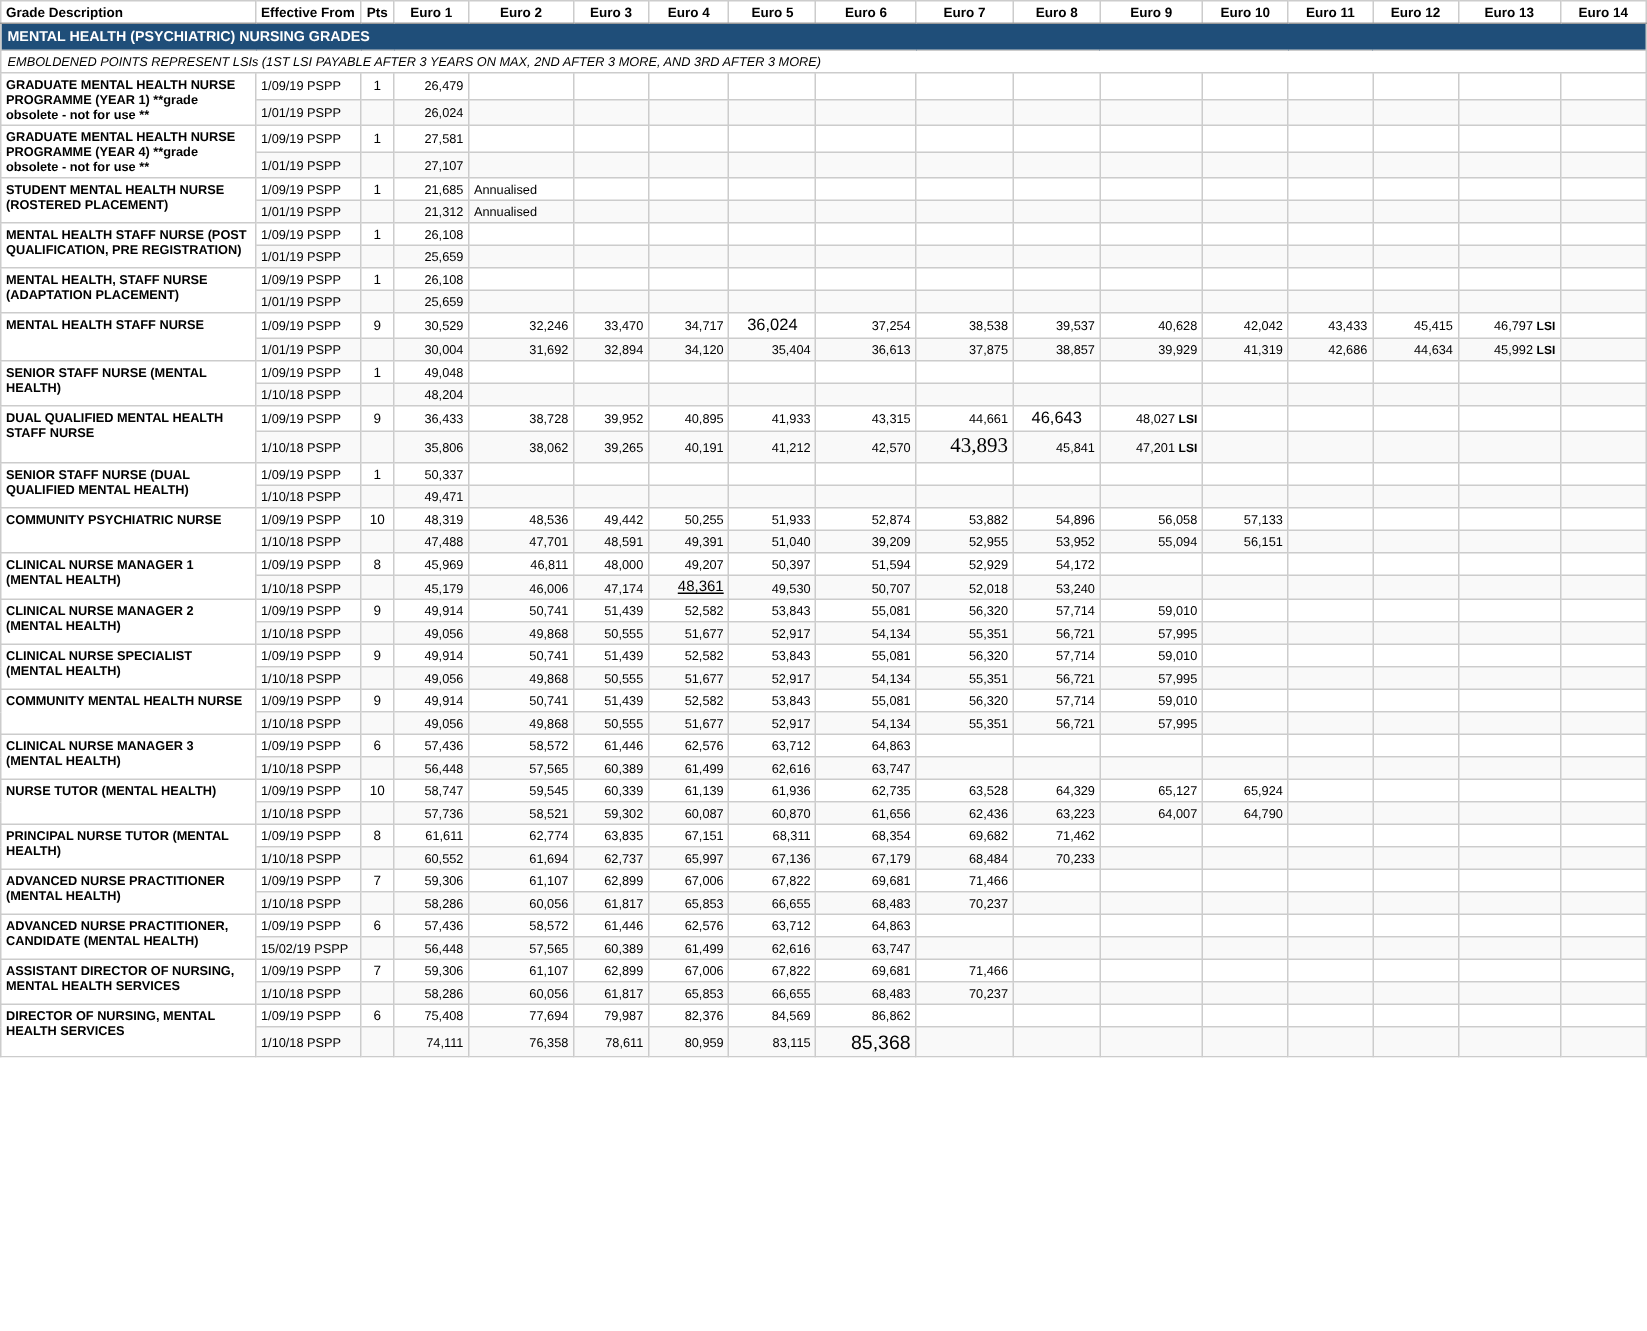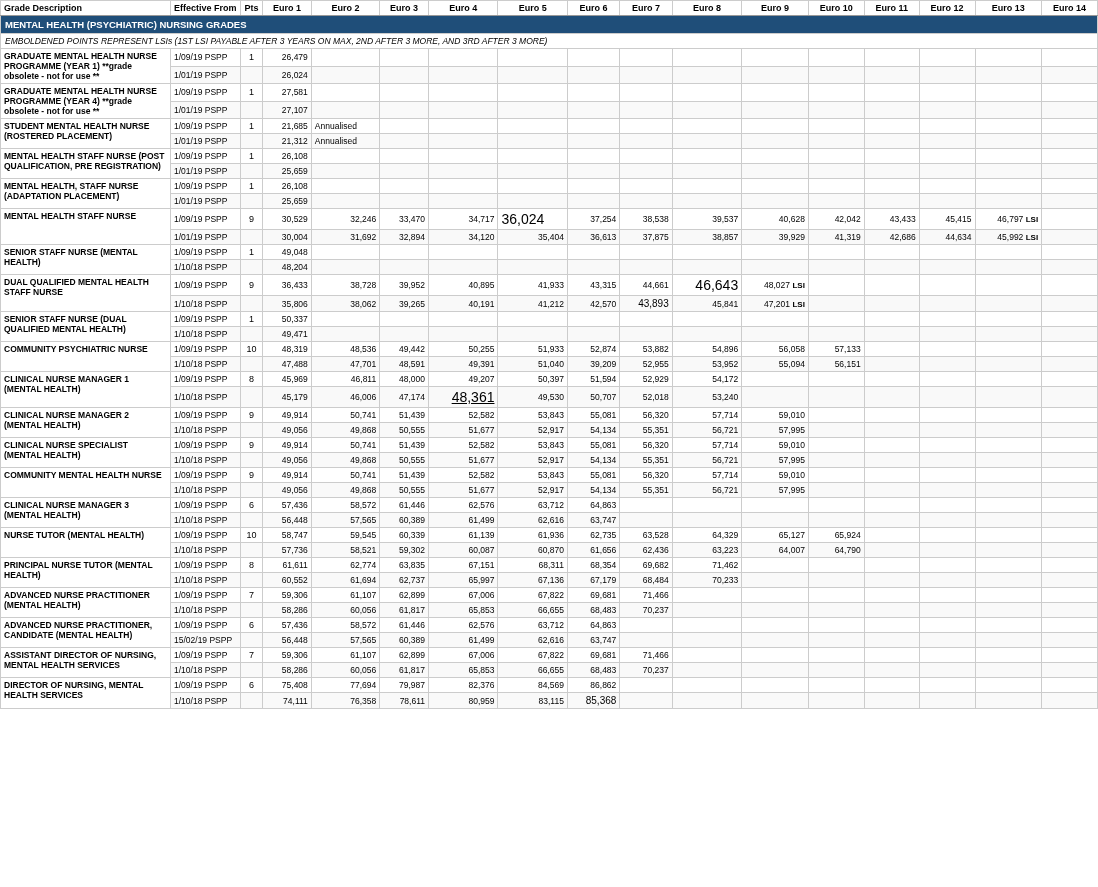--- a/index.html
+++ b/index.html
@@ -277,21 +277,21 @@
           <td style="text-align: right; white-space: nowrap; font-size: 8.5px;"></td>
         </tr>
         <tr>
           <td rowspan="2" style="font-weight: bold; font-size: 8.5px; vertical-align: top;">MENTAL HEALTH STAFF NURSE</td>
           <td style="white-space: nowrap; font-size: 8.5px;">1/09/19 PSPP</td>
           <td style="text-align: center;">9</td>
           <td style="text-align: right; white-space: nowrap; font-size: 8.5px;">30,529</td>
           <td style="text-align: right; white-space: nowrap; font-size: 8.5px;">32,246</td>
           <td style="text-align: right; white-space: nowrap; font-size: 8.5px;">33,470</td>
           <td style="text-align: right; white-space: nowrap; font-size: 8.5px;">34,717</td>
-          <td style="text-align: left; white-space: nowrap; font-size: 14px;">36,024</td>
+          <td style="text-align: center; white-space: nowrap; font-size: 11px;">36,024</td>
           <td style="text-align: right; white-space: nowrap; font-size: 8.5px;">37,254</td>
           <td style="text-align: right; white-space: nowrap; font-size: 8.5px;">38,538</td>
           <td style="text-align: right; white-space: nowrap; font-size: 8.5px; margin-left: 19px;">39,537</td>
           <td style="text-align: right; white-space: nowrap; font-size: 8.5px;">40,628</td>
           <td style="text-align: right; white-space: nowrap; font-size: 8.5px;">42,042</td>
           <td style="text-align: right; white-space: nowrap; font-size: 8.5px;">43,433</td>
           <td style="text-align: right; white-space: nowrap; font-size: 8.5px;">45,415</td>
           <td style="text-align: right; white-space: nowrap; font-size: 8.5px;">46,797 <span class="lsi-tag">LSI</span></td>
           <td style="text-align: right; white-space: nowrap; font-size: 8.5px;"></td>
         </tr>
@@ -354,38 +354,38 @@
           <td rowspan="2" style="font-weight: bold; font-size: 8.5px; vertical-align: top;">DUAL QUALIFIED MENTAL HEALTH STAFF NURSE</td>
           <td style="white-space: nowrap; font-size: 8.5px;">1/09/19 PSPP</td>
           <td style="text-align: center;">9</td>
           <td style="text-align: right; white-space: nowrap; font-size: 8.5px;">36,433</td>
           <td style="text-align: right; white-space: nowrap; font-size: 8.5px;">38,728</td>
           <td style="text-align: right; white-space: nowrap; font-size: 8.5px;">39,952</td>
           <td style="text-align: right; white-space: nowrap; font-size: 8.5px;">40,895</td>
           <td style="text-align: right; white-space: nowrap; font-size: 8.5px;">41,933</td>
           <td style="text-align: right; white-space: nowrap; font-size: 8.5px;">43,315</td>
           <td style="text-align: right; white-space: nowrap; font-size: 8.5px;">44,661</td>
-          <td style="text-align: right; white-space: nowrap; font-size: 14px;">46,643</td>
+          <td style="text-align: center; white-space: nowrap; font-size: 11px;">46,643</td>
           <td style="text-align: right; white-space: nowrap; font-size: 8.5px;">48,027 <span class="lsi-tag">LSI</span></td>
           <td style="text-align: right; white-space: nowrap; font-size: 8.5px;"></td>
           <td style="text-align: right; white-space: nowrap; font-size: 8.5px;"></td>
           <td style="text-align: right; white-space: nowrap; font-size: 8.5px;"></td>
           <td style="text-align: right; white-space: nowrap; font-size: 8.5px;"></td>
           <td style="text-align: right; white-space: nowrap; font-size: 8.5px;"></td>
         </tr>
         <tr class="alt-row">
           <td style="white-space: nowrap; font-size: 8.5px;">1/10/18 PSPP</td>
           <td style="text-align: center;"></td>
           <td style="text-align: right; white-space: nowrap; font-size: 8.5px;">35,806</td>
           <td style="text-align: right; white-space: nowrap; font-size: 8.5px;">38,062</td>
           <td style="text-align: right; white-space: nowrap; font-size: 8.5px;">39,265</td>
           <td style="text-align: right; white-space: nowrap; font-size: 8.5px;">40,191</td>
           <td style="text-align: right; white-space: nowrap; font-size: 8.5px;">41,212</td>
           <td style="text-align: right; white-space: nowrap; font-size: 8.5px;">42,570</td>
-          <td style="text-align: right; white-space: nowrap; font-size: 10px;">43,893</td>
+          <td style="text-align: right; white-space: nowrap; font-size: 14px; font-family: Liberation Serif, serif;">43,893</td>
           <td style="text-align: right; white-space: nowrap; font-size: 8.5px;">45,841</td>
           <td style="text-align: right; white-space: nowrap; font-size: 8.5px;">47,201 <span class="lsi-tag">LSI</span></td>
           <td style="text-align: right; white-space: nowrap; font-size: 8.5px;"></td>
           <td style="text-align: right; white-space: nowrap; font-size: 8.5px;"></td>
           <td style="text-align: right; white-space: nowrap; font-size: 8.5px;"></td>
           <td style="text-align: right; white-space: nowrap; font-size: 8.5px;"></td>
           <td style="text-align: right; white-space: nowrap; font-size: 8.5px;"></td>
         </tr>
         <tr>
           <td rowspan="2" style="font-weight: bold; font-size: 8.5px; vertical-align: top;">SENIOR STAFF NURSE (DUAL QUALIFIED MENTAL HEALTH)</td>
@@ -479,21 +479,21 @@
           <td style="text-align: right; white-space: nowrap; font-size: 8.5px;"></td>
           <td style="text-align: right; white-space: nowrap; font-size: 8.5px;"></td>
           <td style="text-align: right; white-space: nowrap; font-size: 8.5px;"></td>
         </tr>
         <tr class="alt-row">
           <td style="white-space: nowrap; font-size: 8.5px;">1/10/18 PSPP</td>
           <td style="text-align: center;"></td>
           <td style="text-align: right; white-space: nowrap; font-size: 8.5px;">45,179</td>
           <td style="text-align: right; white-space: nowrap; font-size: 8.5px;">46,006</td>
           <td style="text-align: right; white-space: nowrap; font-size: 8.5px;">47,174</td>
-          <td style="text-align: right; white-space: nowrap; font-size: 14px; text-decoration: underline;">48,361</td>
+          <td style="text-align: right; white-space: nowrap; font-size: 10px; text-decoration: underline;">48,361</td>
           <td style="text-align: right; white-space: nowrap; font-size: 8.5px;">49,530</td>
           <td style="text-align: right; white-space: nowrap; font-size: 8.5px;">50,707</td>
           <td style="text-align: right; white-space: nowrap; font-size: 8.5px;">52,018</td>
           <td style="text-align: right; white-space: nowrap; font-size: 8.5px;">53,240</td>
           <td style="text-align: right; white-space: nowrap; font-size: 8.5px;"></td>
           <td style="text-align: right; white-space: nowrap; font-size: 8.5px;"></td>
           <td style="text-align: right; white-space: nowrap; font-size: 8.5px;"></td>
           <td style="text-align: right; white-space: nowrap; font-size: 8.5px;"></td>
           <td style="text-align: right; white-space: nowrap; font-size: 8.5px;"></td>
           <td style="text-align: right; white-space: nowrap; font-size: 8.5px;"></td>
@@ -851,21 +851,21 @@
           <td style="text-align: right; white-space: nowrap; font-size: 8.5px;"></td>
         </tr>
         <tr class="alt-row">
           <td style="white-space: nowrap; font-size: 8.5px;">1/10/18 PSPP</td>
           <td style="text-align: center;"></td>
           <td style="text-align: right; white-space: nowrap; font-size: 8.5px;">74,111</td>
           <td style="text-align: right; white-space: nowrap; font-size: 8.5px;">76,358</td>
           <td style="text-align: right; white-space: nowrap; font-size: 8.5px;">78,611</td>
           <td style="text-align: right; white-space: nowrap; font-size: 8.5px;">80,959</td>
           <td style="text-align: right; white-space: nowrap; font-size: 8.5px;">83,115</td>
-          <td style="text-align: right; white-space: nowrap; font-size: 10px;">85,368</td>
+          <td style="text-align: right; white-space: nowrap; font-size: 13px;">85,368</td>
           <td style="text-align: right; white-space: nowrap; font-size: 8.5px;"></td>
           <td style="text-align: right; white-space: nowrap; font-size: 8.5px;"></td>
           <td style="text-align: right; white-space: nowrap; font-size: 8.5px;"></td>
           <td style="text-align: right; white-space: nowrap; font-size: 8.5px;"></td>
           <td style="text-align: right; white-space: nowrap; font-size: 8.5px;"></td>
           <td style="text-align: right; white-space: nowrap; font-size: 8.5px;"></td>
           <td style="text-align: right; white-space: nowrap; font-size: 8.5px;"></td>
           <td style="text-align: right; white-space: nowrap; font-size: 8.5px;"></td>
         </tr>
       </tbody>

